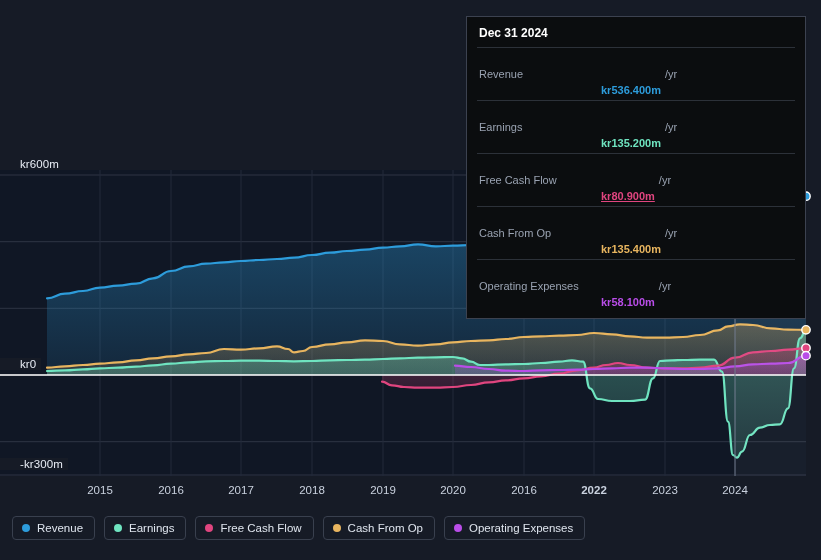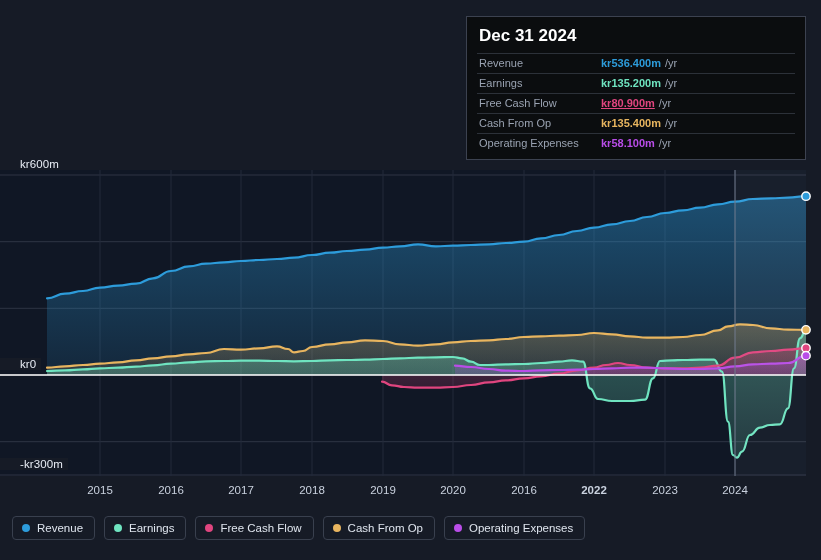--- a/index.html
+++ b/index.html
@@ -39,35 +39,35 @@
     position: absolute;
     left: 466px; top: 16px;
     width: 340px;
     background: #0b0d0f;
     border: 1px solid #3c4250;
     padding: 8px 10px 6px 10px;
     z-index: 30;
   }
   #tooltip .tt-date {
     color: #ffffff;
-    font-size: 17px;
+    font-size: 12px;
     font-weight: bold;
     padding: 1px 2px 7px 2px;
   }
   .tt-row {
     display: flex;
     align-items: center;
     border-top: 1px solid #2c3139;
     padding: 3px 2px;
     font-size: 11px;
     line-height: 13px;
   }
   .tt-row.no-rule { border-top: none; }
   .tt-label { color: #9aa3b2; width: 122px; flex: none; }
-  .tt-value { font-weight: bold; }
+  .tt-value { font-weight: bold; margin-top: 33px; }
   .tt-unit { color: #9aa3b2; margin-left: 4px; font-weight: normal; }
   .tt-margin-val { color: #ffffff; font-weight: bold; }
 
   
   #legend {
     position: absolute;
     left: 12px; top: 516px;
     display: flex;
     gap: 9px;
   }

